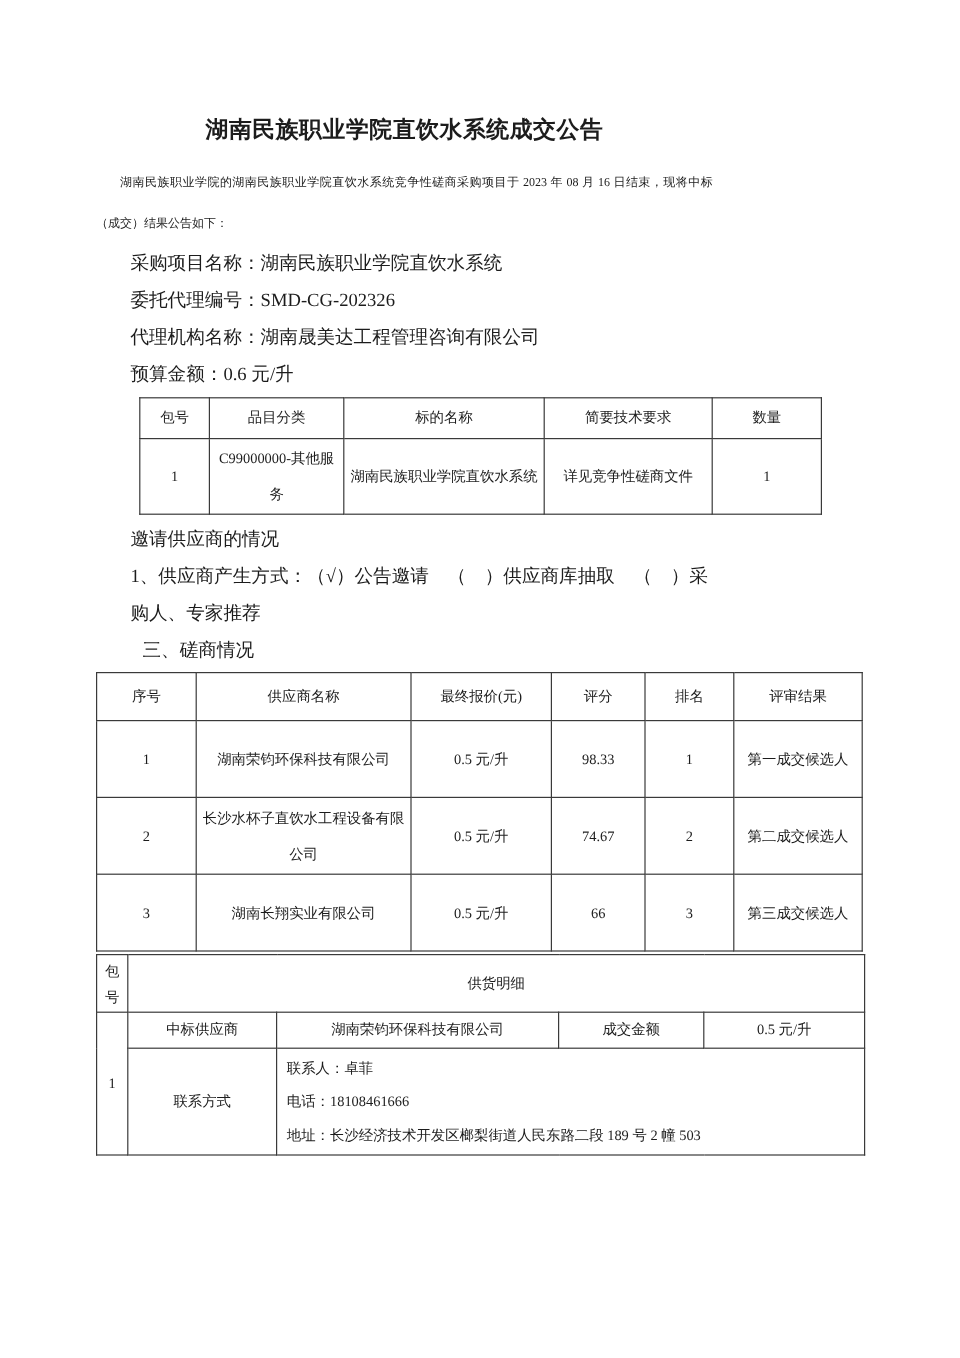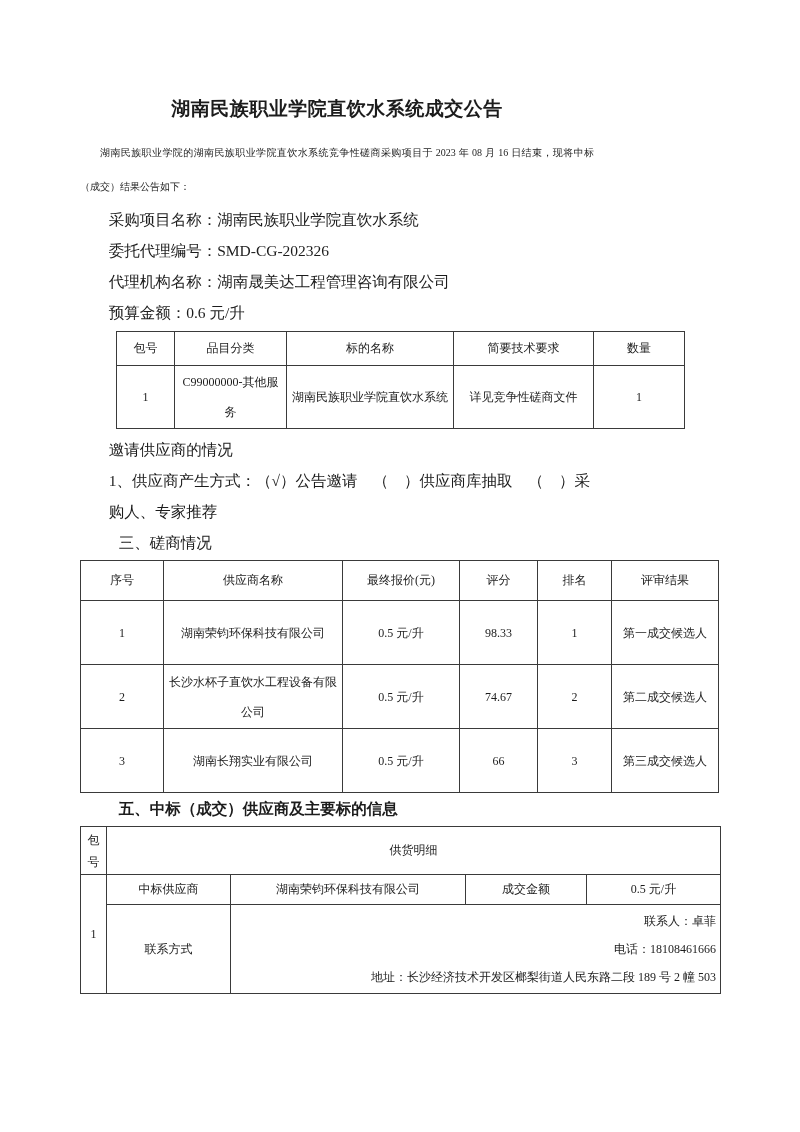--- a/index.html
+++ b/index.html
@@ -56,21 +56,21 @@
   .t2 { width:638px; margin:2px 0 0 0; }
   .t2 .th-row td { height:40px; }
   .t2 .data-row td { height:64px; line-height:30px; }
 
   
   .t3 { width:640px; margin:2px 0 0 0; }
   .t3 .pkg-cell { height:48px; line-height:22px; padding:1px 2px; }
   .t3 .detail-header { height:48px; }
   .t3 .winner-row td { height:30px; }
   .t3 .contact-cell {
-    text-align:right;
+    text-align:left;
     padding:2px 4px 2px 8px;
   }
   .t3 .contact-cell .c-line { line-height:28px; white-space:nowrap; }
   .t3 .contact-label-cell { height:84px; }
 </style>
 </head>
 <body>
 
 <div class="page">
 
@@ -151,21 +151,20 @@
         <td>3</td>
         <td>湖南长翔实业有限公司</td>
         <td>0.5 元/升</td>
         <td>66</td>
         <td>3</td>
         <td>第三成交候选人</td>
       </tr>
     </tbody>
   </table>
 
-  <div class="line heading">五、中标（成交）供应商及主要标的信息</div>
 
   <table class="t3">
     <colgroup>
       <col style="width:26px">
         <col style="width:124px">
         <col style="width:235px">
         <col style="width:121px">
         <col style="width:134px">
     </colgroup>
     <tbody>

